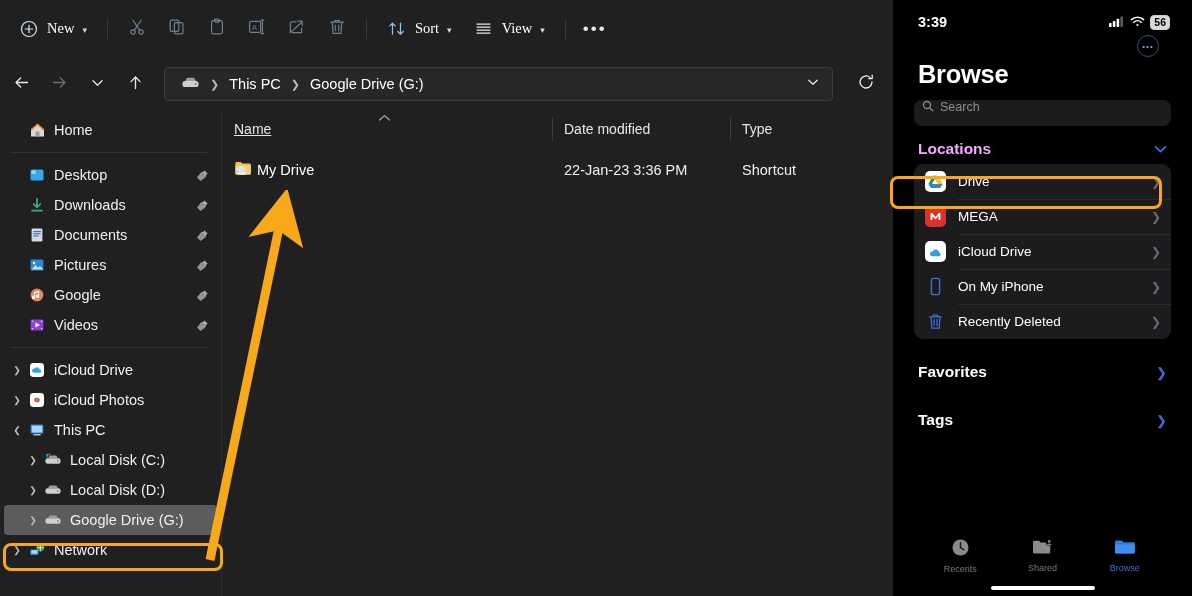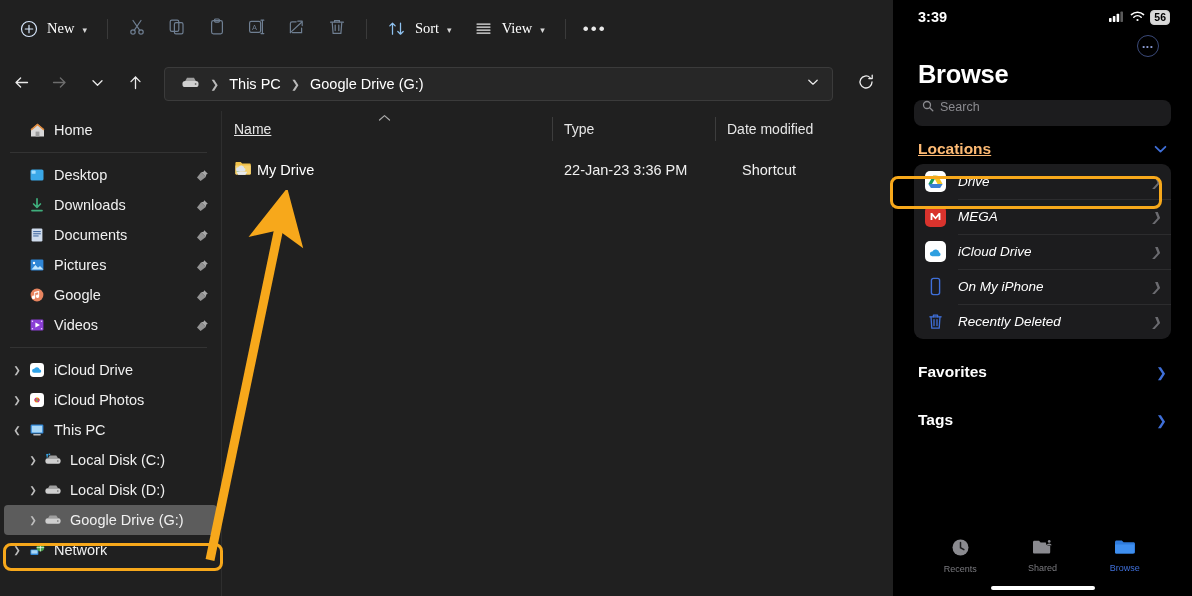--- a/index.html
+++ b/index.html
@@ -65,39 +65,39 @@
   .c-type { width:auto; flex:1; }
   .sortmark { position:absolute; left:156px; top:1px; color:#9f9f9f; font-size:11px; }
   .filerow { height:36px; display:flex; align-items:center; font-size:14.5px; color:#ffffff; margin-top:5px; }
   .f-name { width:330px; display:flex; align-items:center; gap:4px; padding-left:12px; }
   .f-date { width:178px; padding-left:12px; color:#f0f0f0; }
   .f-type { flex:1; padding-left:12px; color:#f0f0f0; }
 
   
   .phone { width:299px; height:596px; background:#000000; color:#fff; position:relative;
            display:flex; flex-direction:column; }
-  .statusbar { height:30px; display:flex; align-items:center; justify-content:space-between;
+  .statusbar { height:30px; display:flex; align-items:flex-end; justify-content:space-between;
                padding:4px 22px 0 25px; font-size:14.5px; font-weight:bold; }
   .sb-right { display:flex; align-items:center; gap:5px; }
   .batt { border:1.5px solid #cfcfcf; border-radius:4px; padding:0 3px; font-size:10.5px;
           font-weight:bold; line-height:13px; height:15px; display:flex; align-items:center;
           background:#d9d9d9; color:#000; }
   .phone-topbar { height:32px; display:flex; align-items:center; justify-content:flex-end; padding-right:33px; }
   .circbtn { width:22px; height:22px; border-radius:50%; border:1.3px solid #3b4a7a;
              display:flex; align-items:center; justify-content:center; font-size:8px;
              letter-spacing:1px; color:#8d9ed6; }
   .ptitle { font-size:25.5px; font-weight:bold; padding:0 25px; margin-top:-2px; letter-spacing:-0.3px; }
   .psearch { margin:11px 21px 0 21px; height:26px; background:#1c1c1e; border-radius:8px;
              display:flex; align-items:flex-start; gap:6px; padding:0 8px; font-size:12.5px; color:#8b8b90; }
   .sec-hdr { display:flex; align-items:center; justify-content:space-between;
              padding:14px 25px 6px 25px; }
-  .sec-title { font-size:15.5px; font-weight:bold; color:#fdba74;text-decoration:underline; }
+  .sec-title { font-size:15.5px; font-weight:bold; color:#f0abfc; }
   .sec-chev { color:#3f6fd8; font-size:13px; }
   .plist { margin:0 21px; background:#1c1c1e; border-radius:9px; overflow:hidden; }
-  .pitem { height:35px; display:flex; align-items:center; padding:0 10px 0 11px; position:relative;font-style:italic; }
+  .pitem { height:35px; display:flex; align-items:center; padding:0 10px 0 11px; position:relative; }
   .pitem + .pitem::before { content:""; position:absolute; left:44px; right:0; top:0; height:1px; background:#2c2c2e; }
   .pico { width:21px; height:21px; border-radius:5px; display:flex; align-items:center;
           justify-content:center; margin-right:12px; flex:0 0 21px; }
   .plbl { font-size:13.5px; color:#fff; flex:1; }
   .pchev { color:#6b6b70; font-size:12px; }
   .prow-plain { display:flex; align-items:center; justify-content:space-between;
                 padding:0 25px; height:42px; }
   .prow-plain .t { font-size:15.5px; font-weight:bold; }
   .prow-plain .c { color:#3f6fd8; font-size:13px; }
   .tabbar { margin-top:auto; height:66px; display:flex; align-items:flex-start;
@@ -500,25 +500,25 @@
             <span class="lbl">Network</span>
           </div>
         </div>
       </div>
 
       <div class="filepane">
         <div class="colhdr">
           <div class="col c-name">
             <span>Name</span>
           </div>
+          <div class="col c-date">
+            <span>Date modified</span>
+          </div>
           <div class="col c-type">
             <span>Type</span>
-          </div>
-          <div class="col c-date">
-            <span>Date modified</span>
           </div>
           <span class="sortmark">
             <svg width="13" height="8" viewBox="0 0 13 8" fill="none" stroke="#a9a9a9" stroke-width="1.2" stroke-linecap="round" stroke-linejoin="round">
                 <path d="M1.5 6 6.5 1.6 11.5 6"></path>
               </svg>
           </span>
         </div>
 
         <div class="filerow">
           <div class="f-name">

